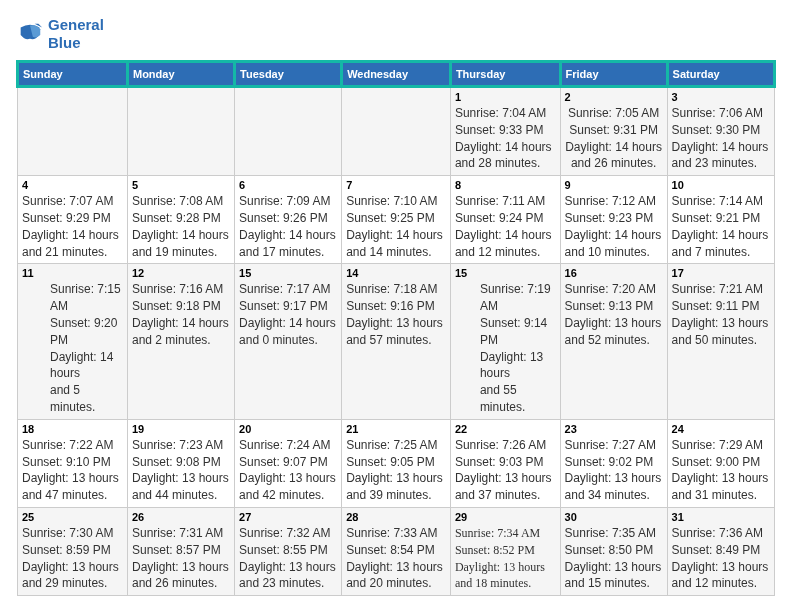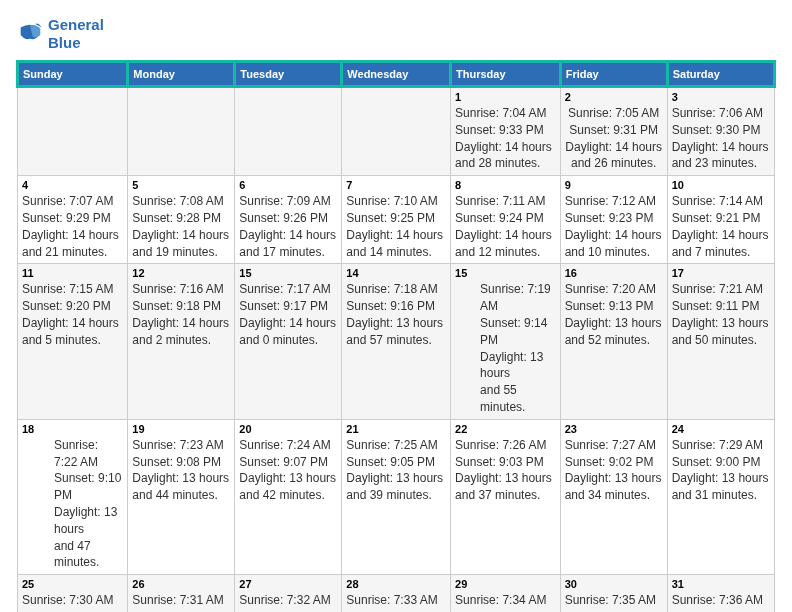--- a/index.html
+++ b/index.html
@@ -197,21 +197,21 @@
           <span class="day-num">10</span>
           <div class="day-info" style="white-space: pre-line;">Sunrise: 7:14 AM
 Sunset: 9:21 PM
 Daylight: 14 hours
 and 7 minutes.</div>
         </td>
       </tr>
       <tr>
         <td>
           <span class="day-num">11</span>
-          <div class="day-info" style="white-space: pre-line;">Sunrise: 7:15 AM
+          <div class="day-info" style="white-space: pre-line; margin-left: 28px;">Sunrise: 7:15 AM
 Sunset: 9:20 PM
 Daylight: 14 hours
 and 5 minutes.</div>
         </td>
         <td>
           <span class="day-num">12</span>
           <div class="day-info" style="white-space: pre-line;">Sunrise: 7:16 AM
 Sunset: 9:18 PM
 Daylight: 14 hours
 and 2 minutes.</div>
@@ -248,21 +248,21 @@
           <span class="day-num">17</span>
           <div class="day-info" style="white-space: pre-line;">Sunrise: 7:21 AM
 Sunset: 9:11 PM
 Daylight: 13 hours
 and 50 minutes.</div>
         </td>
       </tr>
       <tr>
         <td>
           <span class="day-num">18</span>
-          <div class="day-info" style="white-space: pre-line; margin-left: 32px;">Sunrise: 7:22 AM
+          <div class="day-info" style="white-space: pre-line;">Sunrise: 7:22 AM
 Sunset: 9:10 PM
 Daylight: 13 hours
 and 47 minutes.</div>
         </td>
         <td>
           <span class="day-num">19</span>
           <div class="day-info" style="white-space: pre-line;">Sunrise: 7:23 AM
 Sunset: 9:08 PM
 Daylight: 13 hours
 and 44 minutes.</div>
@@ -327,21 +327,21 @@
         </td>
         <td>
           <span class="day-num">28</span>
           <div class="day-info" style="white-space: pre-line;">Sunrise: 7:33 AM
 Sunset: 8:54 PM
 Daylight: 13 hours
 and 20 minutes.</div>
         </td>
         <td>
           <span class="day-num">29</span>
-          <div class="day-info" style="white-space: pre-line;">Sunrise: 7:34 AM
+          <div class="day-info" style="white-space: pre-line; font-family: Liberation Serif, serif;">Sunrise: 7:34 AM
 Sunset: 8:52 PM
 Daylight: 13 hours
 and 18 minutes.</div>
         </td>
         <td>
           <span class="day-num">30</span>
           <div class="day-info" style="white-space: pre-line;">Sunrise: 7:35 AM
 Sunset: 8:50 PM
 Daylight: 13 hours
 and 15 minutes.</div>

